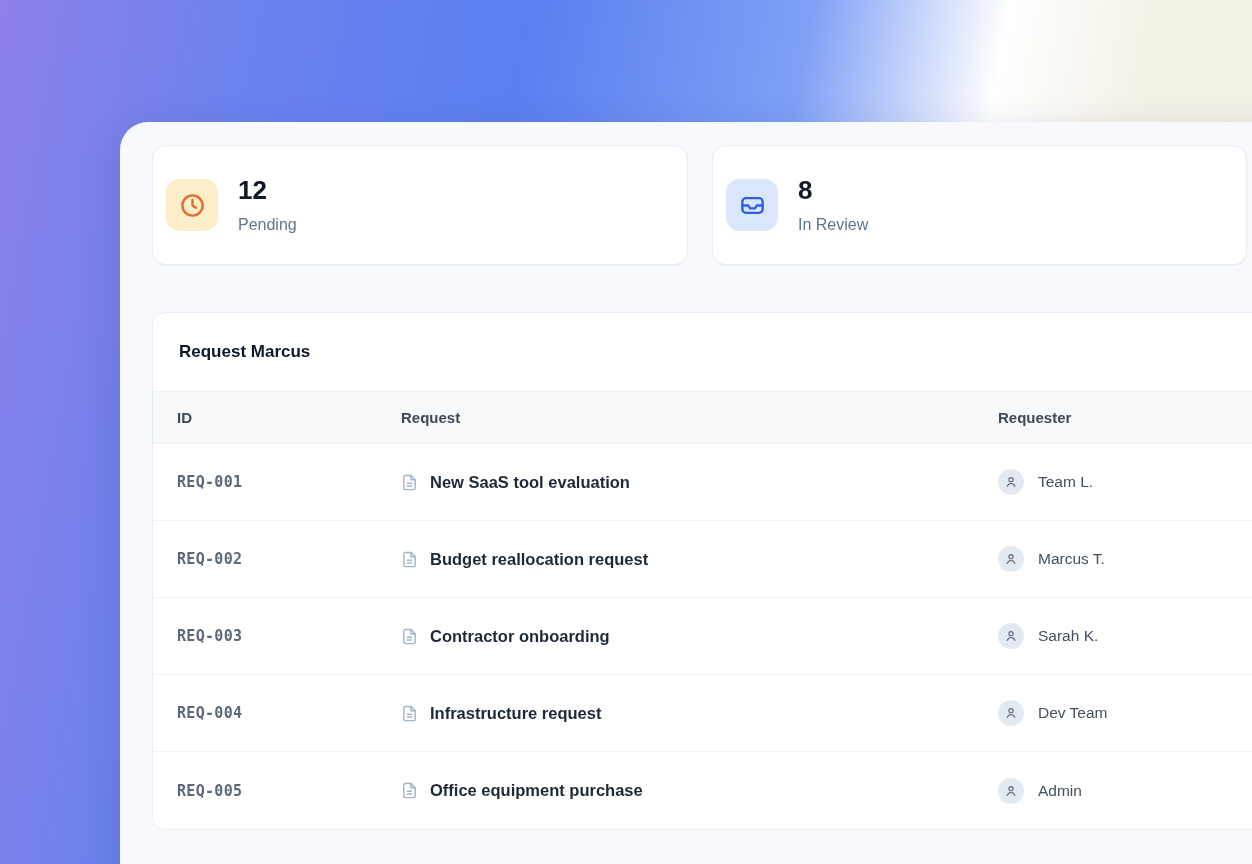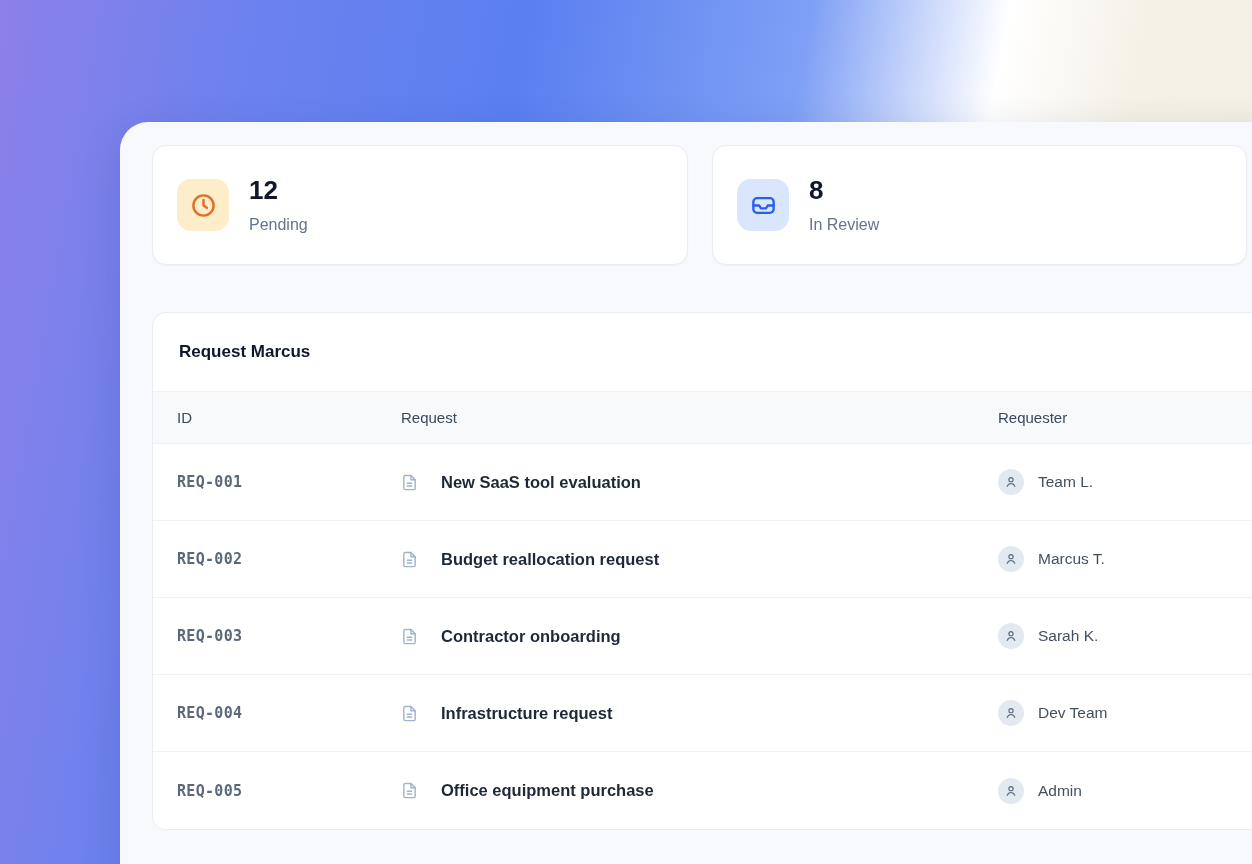--- a/index.html
+++ b/index.html
@@ -23,21 +23,21 @@
 
   .stats-row { display:flex; gap:24px; }
 
   .stat-card {
     width:536px; height:120px; flex:0 0 auto;
     background:#ffffff;
     border:1px solid #e8edf3;
     border-radius:14px;
     box-shadow:0 1px 2px rgba(15,23,42,.04);
     display:flex; align-items:center;
-    padding-left:24px; gap:20px;
+    padding-left:13px; gap:20px;
   }
   .stat-card.second { width:535px; }
 
   .stat-tile {
     width:52px; height:52px; border-radius:14px;
     display:flex; align-items:center; justify-content:center;
     flex:0 0 auto;
   }
   .stat-tile svg { width:27px; height:27px; }
 
@@ -61,31 +61,31 @@
     grid-template-columns:224px 597px auto;
     align-items:center;
     padding:0 24px;
   }
   .thead {
     height:53px;
     background:#f7f9fb;
     border-top:1px solid #edf1f6;
     border-bottom:1px solid #edf1f6;
   }
-  .th { font-size:15px; font-weight:400; color:#3d4958; }
+  .th { font-size:15px; font-weight:700; color:#3d4958; }
 
   .trow { height:77px; border-bottom:1px solid #eef2f6; background:#ffffff; }
   .trow:last-child { border-bottom:none; }
 
   .cell-id {
     font-family:"DejaVu Sans Mono", monospace;
     font-size:15px; color:#5b6879; letter-spacing:.3px;font-weight:bold;
   }
 
-  .cell-request { display:flex; align-items:center; gap:23px; }
+  .cell-request { display:flex; align-items:center; gap:12px; }
   .doc-icon { width:17px; height:17px; color:#9fb4c9; flex:0 0 auto; }
   .request-text { font-size:16.5px; font-weight:600; color:#1e2938; }
 
   .cell-requester { display:flex; align-items:center; gap:14px; }
   .avatar {
     width:26px; height:26px; border-radius:50%;
     background:#e3e9f0; color:#5d6c7e;
     display:flex; align-items:center; justify-content:center; flex:0 0 auto;
   }
   .avatar svg { width:14px; height:14px; }

